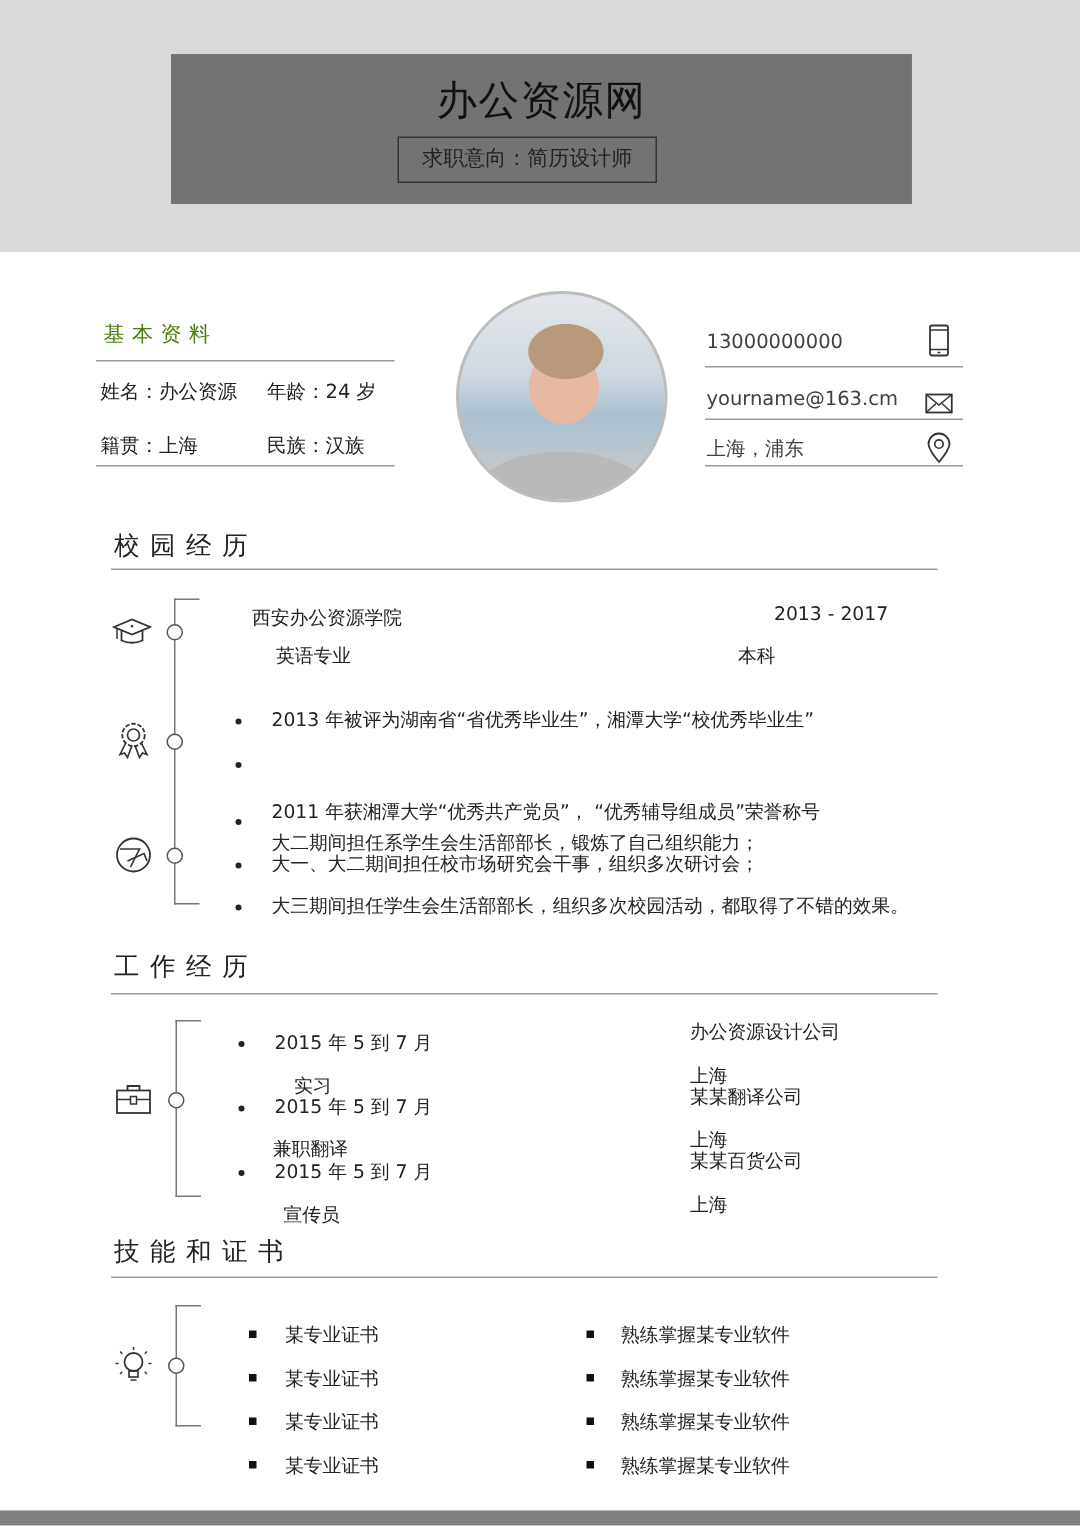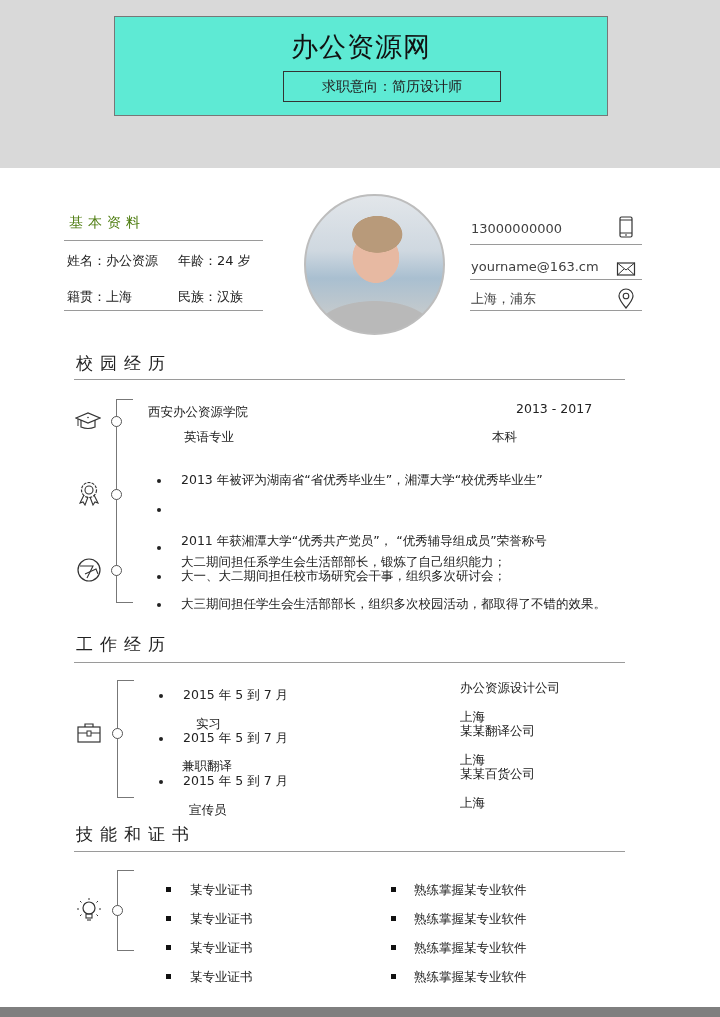--- a/index.html
+++ b/index.html
@@ -1,20 +1,20 @@
 <!DOCTYPE html>
 <html><head>
 <meta charset="utf-8">
 <style>
   * { margin: 0; padding: 0; box-sizing: border-box; }
   body { width: 720px; height: 1017px; background: #fff; font-family: "DejaVu Sans", "Liberation Sans", sans-serif; color: #222; position: relative; overflow: hidden; }
   .header-band { position: absolute; left: 0; top: 0; width: 720px; height: 168px; background: #d9d9d9; }
-  .title-box { position: absolute; left: 114px; top: 16px; width: 494px; height: 100px; border: 1px solid #777; background: #5eead4; }
+  .title-box { position: absolute; left: 114px; top: 36px; width: 494px; height: 100px; border: 1px solid #777; background: #737373; }
   .title-name { position: absolute; left: 0; right: 0; top: 12px; text-align: center; font-size: 27px; color: #111; letter-spacing: 1px; }
-  .intent-box { position: absolute; left: 150px; top: 54px; width: 218px; height: 31px; border: 1px solid #333; text-align: center; line-height: 29px; font-size: 14px; color: #222; margin-left: 18px; }
+  .intent-box { position: absolute; left: 150px; top: 54px; width: 173px; height: 31px; border: 1px solid #333; text-align: center; line-height: 29px; font-size: 14px; color: #222; }
 
   .section-sm-title { position: absolute; left: 69px; top: 214px; font-size: 14px; letter-spacing: 5px; color: #4d7c0f; }
   .hline { position: absolute; height: 1px; background: #9a9a9a; }
   .info-text { position: absolute; font-size: 13px; color: #222; white-space: nowrap; }
 
   .avatar { position: absolute; left: 304px; top: 194px; width: 141px; height: 141px; border-radius: 50%; border: 2px solid #bdbdbd; overflow: hidden;
     background: radial-gradient(ellipse 30% 22% at 52% 28%, #b89a7a 0 60%, transparent 62%),
                 radial-gradient(ellipse 24% 26% at 51% 45%, #e7b9a2 0 70%, transparent 72%),
                 radial-gradient(ellipse 60% 30% at 50% 98%, #b9b9b9 0 70%, transparent 72%),
                 linear-gradient(180deg, #e2e6ea 0%, #cfd8e0 40%, #a9bfd0 60%, #d3d0cb 100%); }
@@ -97,21 +97,21 @@
   <circle cx="13" cy="10" r="4" fill="none" stroke="#333" stroke-width="1.1"></circle>
   <polyline points="8,15 4,23 7,22 9,25 12,17" fill="none" stroke="#333" stroke-width="1.1"></polyline>
   <polyline points="18,15 22,23 19,22 17,25 14,17" fill="none" stroke="#333" stroke-width="1.1"></polyline>
 </svg>
 <svg class="side-icon" style="left:76px; top:557px;" viewBox="0 0 26 26">
   <circle cx="13" cy="13" r="11" fill="none" stroke="#333" stroke-width="1.2"></circle>
   <path d="M4 9 L17 9 L11 21" fill="none" stroke="#333" stroke-width="1.1"></path>
   <path d="M9 17 L20 12 L22 17" fill="none" stroke="#333" stroke-width="1.1"></path>
 </svg>
 
-<div class="line-text" style="left:148px; top:404px;">西安办公资源学院</div>
+<div class="line-text" style="left:168px; top:404px;">西安办公资源学院</div>
 <div class="line-text" style="left:516px; top:401px;">2013 - 2017</div>
 <div class="line-text" style="left:160px; top:429px;margin-left:24px;">英语专业</div>
 <div class="line-text" style="left:492px; top:429px;">本科</div>
 
 <div class="bullet-dot" style="left:157px; top:479px;"></div>
 <div class="line-text" style="left:181px; top:472px;">2013 年被评为湖南省“省优秀毕业生”，湘潭大学“校优秀毕业生”</div>
 <div class="bullet-dot" style="left:157px; top:508px;"></div>
 <div class="line-text" style="left:181px; top:501px;margin-top:32px;">2011 年获湘潭大学“优秀共产党员”，   “优秀辅导组成员”荣誉称号</div>
 
 <div class="bullet-dot" style="left:157px; top:546px;"></div>

